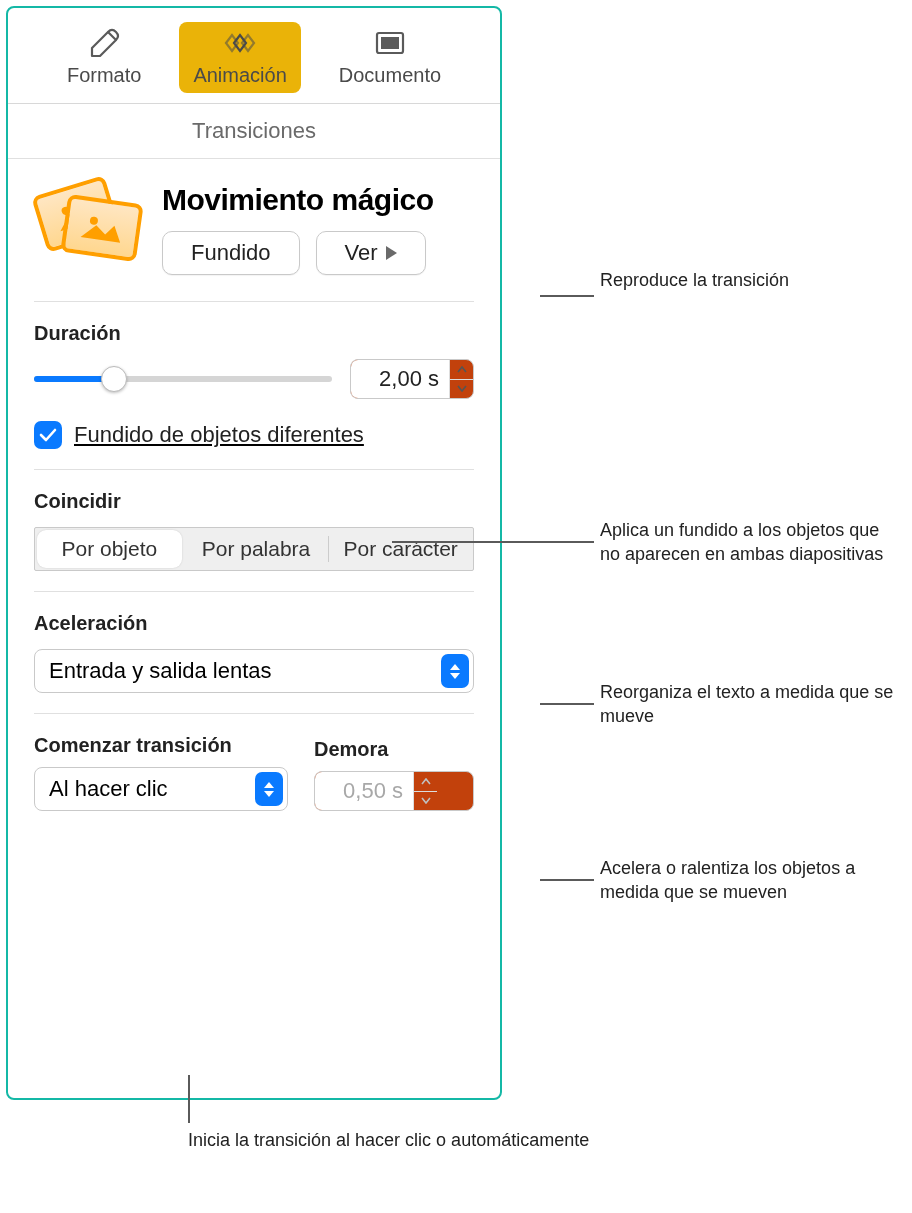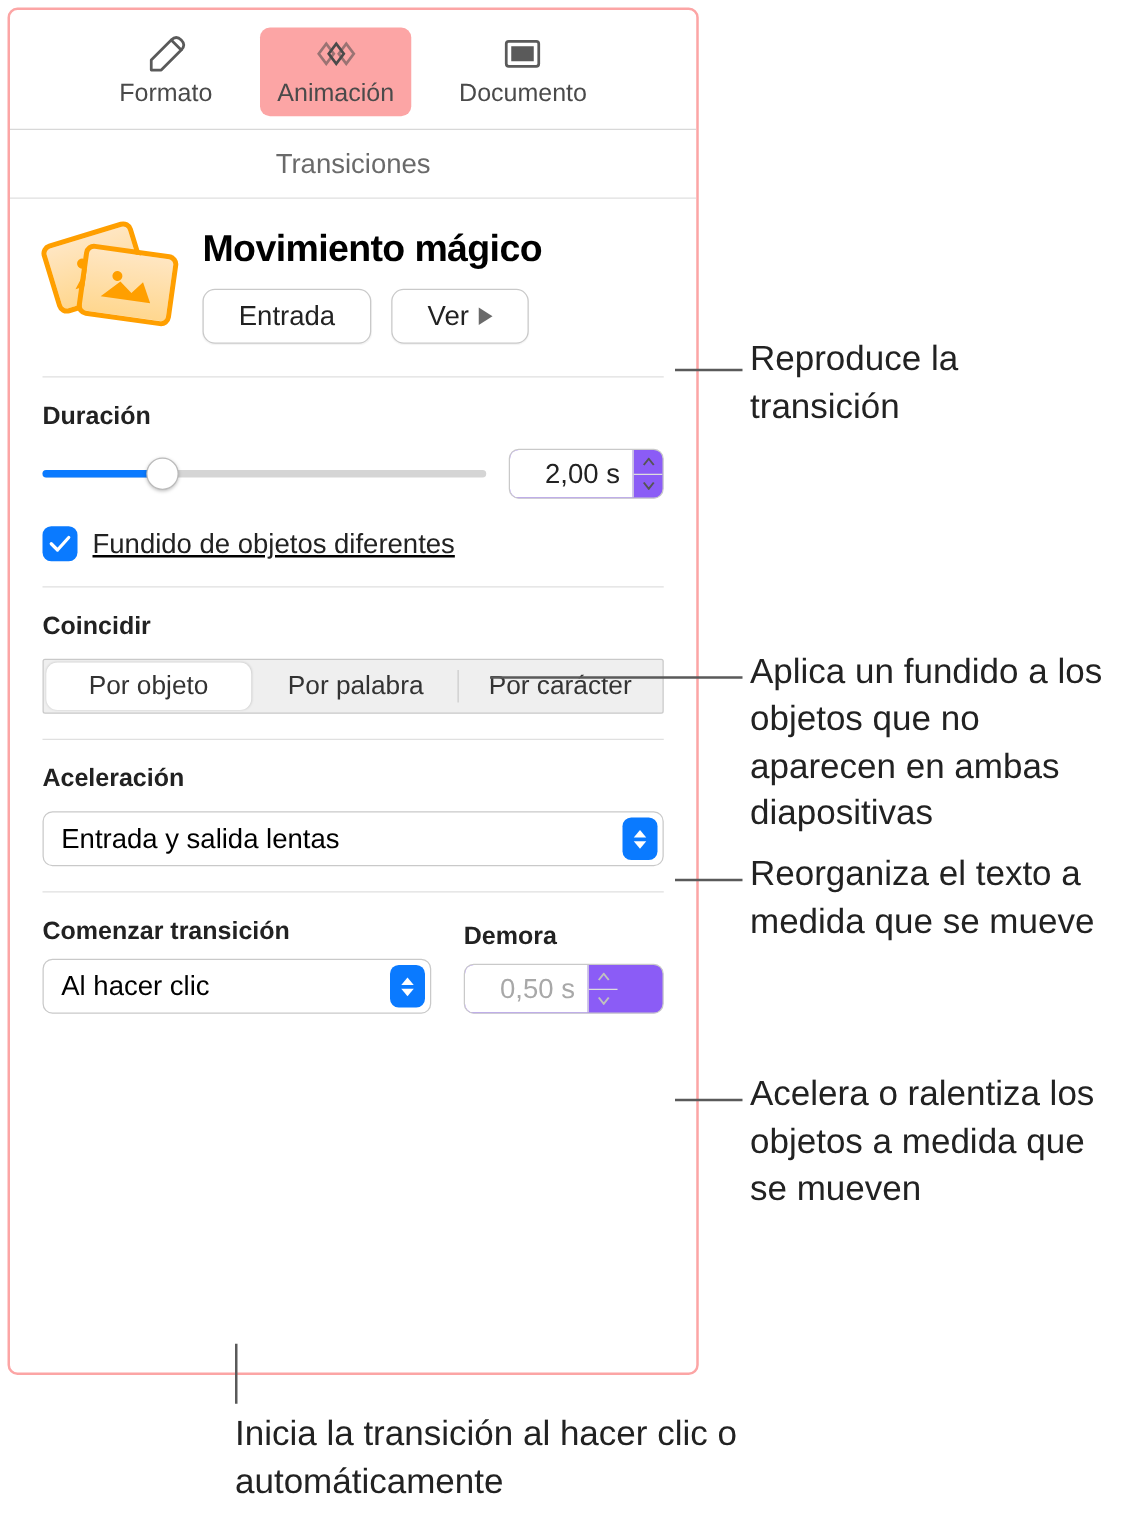--- a/index.html
+++ b/index.html
@@ -7,23 +7,23 @@
     font-family: -apple-system, BlinkMacSystemFont, "Helvetica Neue", Arial, sans-serif;
     background: #fff;
     width: 912px;
     height: 1213px;
     position: relative;
   }
   .panel {
     position: absolute;
     left: 6px;
     top: 6px;
-    width: 553px;
+    width: 496px;
     height: 1094px;
-    border: 2px solid #fca5a5;
+    border: 2px solid #14b8a6;
     border-radius: 8px;
     background: #fff;
     overflow: hidden;
   }
   .toolbar {
     display: flex;
     justify-content: center;
     gap: 24px;
     padding: 14px 0 10px 0;
     border-bottom: 1px solid #d8d8d8;
@@ -32,21 +32,21 @@
     display: flex;
     flex-direction: column;
     align-items: center;
     gap: 6px;
     padding: 6px 14px;
     border-radius: 8px;
     cursor: pointer;
     font-size: 20px;
     color: #4a4a4a;
   }
-  .toolbar-item.active { background: #fca5a5; }
+  .toolbar-item.active { background: #eab308; }
   .toolbar-icon { width: 36px; height: 30px; display: flex; align-items: center; justify-content: center; }
   .toolbar-icon svg { width: 36px; height: 30px; }
   .section-title {
     text-align: center;
     font-size: 22px;
     color: #6a6a6a;
     padding: 14px 0;
     border-bottom: 1px solid #e0e0e0;
   }
   .content { padding: 24px 26px 0 26px; }
@@ -86,21 +86,21 @@
   .slider-track { width: 100%; height: 6px; background: #d5d5d5; border-radius: 3px; position: relative; }
   .slider-fill { position: absolute; left: 0; top: 0; height: 6px; background: #0a7aff; border-radius: 3px; width: 27%; }
   .slider-thumb {
     position: absolute; left: 27%; top: 50%; transform: translate(-50%, -50%);
     width: 26px; height: 26px; background: #fff; border: 1px solid #bbb; border-radius: 50%;
     box-shadow: 0 1px 3px rgba(0,0,0,0.25);
   }
   .num-field {
     display: flex; align-items: stretch;
     border: 1px solid #c9c9c9; border-radius: 8px; overflow: hidden;
-    background: #8b5cf6; height: 40px;
+    background: #c2410c; height: 40px;
   }
   .num-val { width: 98px; text-align: right; padding: 0 10px; font-size: 22px; color: #222; display: flex; align-items: center; justify-content: flex-end; background:#fff; }
   .num-val.disabled { color: #a8a8a8; }
   .stepper { width: 24px; display: flex; flex-direction: column; border-left: 1px solid #ddd; }
   .step { flex: 1; display: flex; align-items: center; justify-content: center; cursor: pointer; }
   .step + .step { border-top: 1px solid #ddd; }
   .step svg { width: 10px; height: 7px; }
   .step.disabled svg path { stroke: #c0c0c0; }
   .check-row { display: flex; align-items: center; gap: 12px; margin-top: 22px; text-decoration: underline; }
   .checkbox {
@@ -134,21 +134,21 @@
   .select-arrows .up { border-bottom: 6px solid #fff; }
   .select-arrows .down { border-top: 6px solid #fff; }
   .bottom-row { display: flex; gap: 26px; align-items: flex-end; }
   .bottom-col { flex: 1; }
   .bottom-col .label { margin-bottom: 10px; }
   .bottom-col.narrow { flex: 0 0 160px; }
 
   
   .callout {
     position: absolute;
-    font-size: 28px;
+    font-size: 18px;
     line-height: 1.35;
     color: #222;
   }
   .callout-line {
     position: absolute;
     background: #5a5a5a;
   }
   .callout-line.h { height: 2px; }
   .callout-line.v { width: 2px; }
 </style>
@@ -202,21 +202,21 @@
           <div class="slide-inner"><svg viewBox="0 0 44 32">
                 <circle cx="13" cy="10" r="4" fill="#ff9f00"></circle>
                 <path d="M2 28 L16 14 L26 22 L34 12 L42 28 Z" fill="#ff9f00"></path>
               </svg></div>
         </div>
       </div>
       <div class="header-right">
         <div class="transition-name">Movimiento mágico</div>
         <div class="btn-row">
           <button class="pill-btn">
-            <span>Entrada</span>
+            <span>Fundido</span>
           </button>
           <button class="pill-btn">
             <span>Ver</span>
             <span class="play-tri"></span>
           </button>
         </div>
       </div>
     </div>
 
     <div class="divider"></div>

